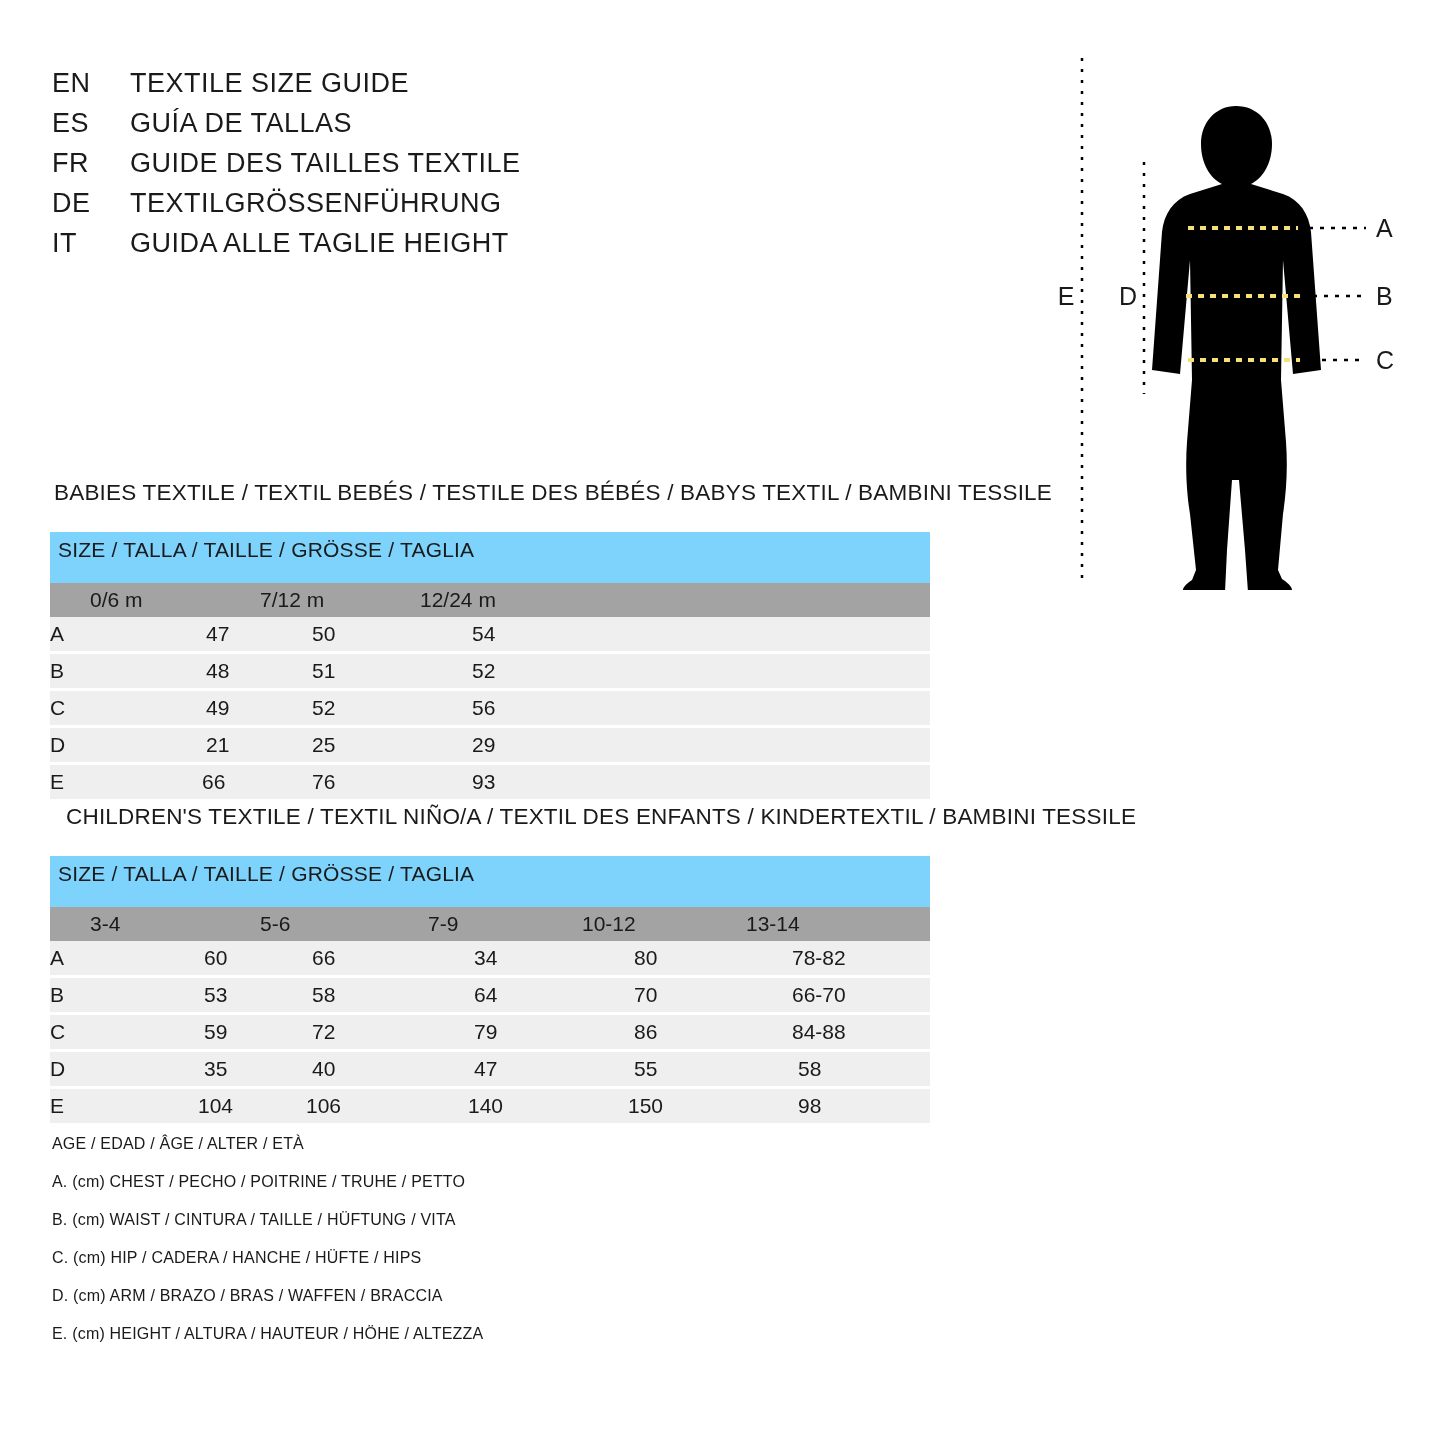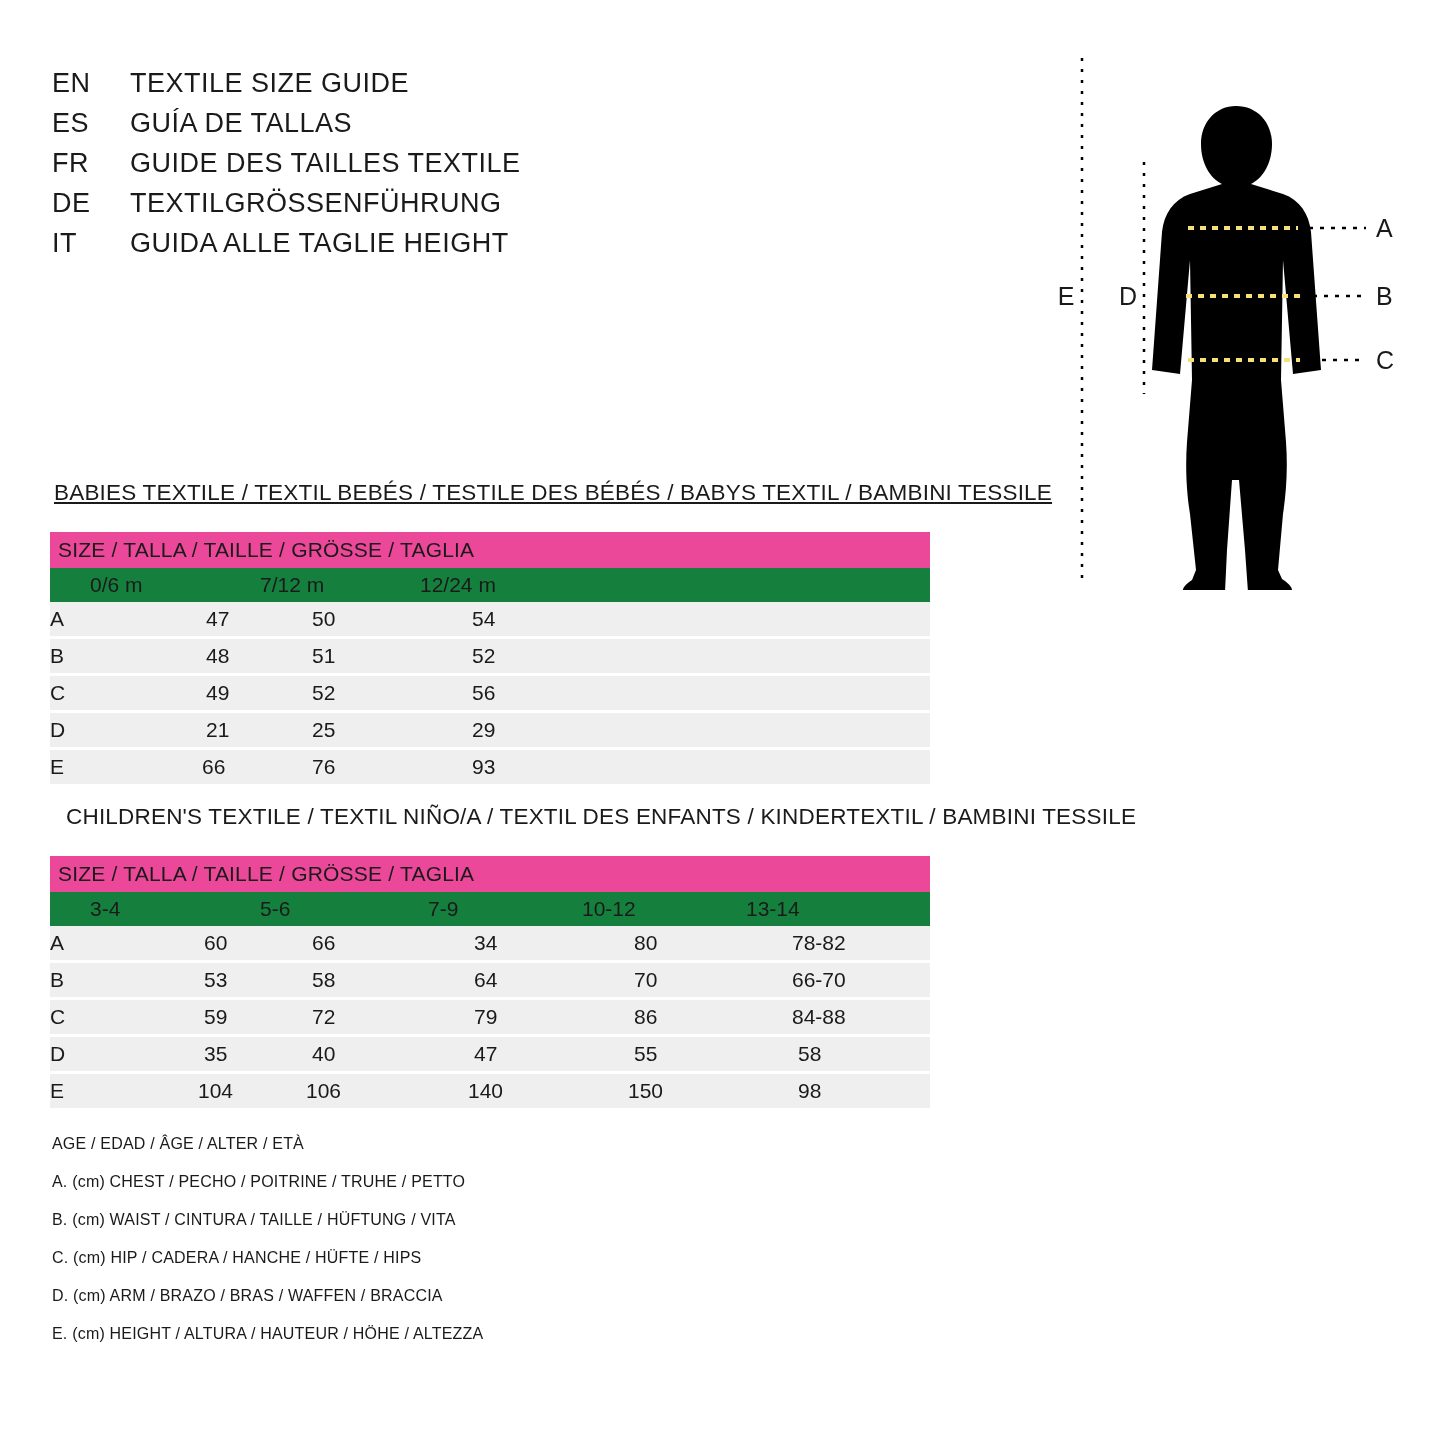--- a/index.html
+++ b/index.html
@@ -56,41 +56,41 @@
   }
 
   
   .section-heading {
     position: absolute;
     font-size: 22.5px;
     letter-spacing: 0.2px;
     color: #1a1a1a;
     white-space: nowrap;
   }
-  #babies-heading { left: 54px; top: 480px; text-decoration: underline; }
+  #babies-heading { left: 54px; top: 480px; }
   #children-heading { left: 54px; top: 804px; margin-left: 12px; }
 
   
   table.size-table {
     position: absolute;
     border-collapse: collapse;
     font-size: 21px;
     color: #1a1a1a;
   }
   #babies-table { left: 50px; top: 532px; width: 880px; }
   #children-table { left: 50px; top: 856px; width: 880px; }
 
   table.size-table tr.header-row td {
-    background: #ec4899;
+    background: #7dd3fc;
     font-size: 21px;
-    padding: 6px 0 6px 8px;
+    padding: 6px 0 21px 8px;
     letter-spacing: 0.2px;
   }
   table.size-table tr.cols-row td {
-    background: #15803d;
+    background: #a3a3a3;
     padding: 5px 0 5px 0;
   }
   table.size-table tr.data-row td {
     background: #efefef;
     padding: 5px 0 5px 0;
   }
   table.size-table td.rowlabel {
     width: 40px;
     padding-left: 8px;
     text-align: left;

